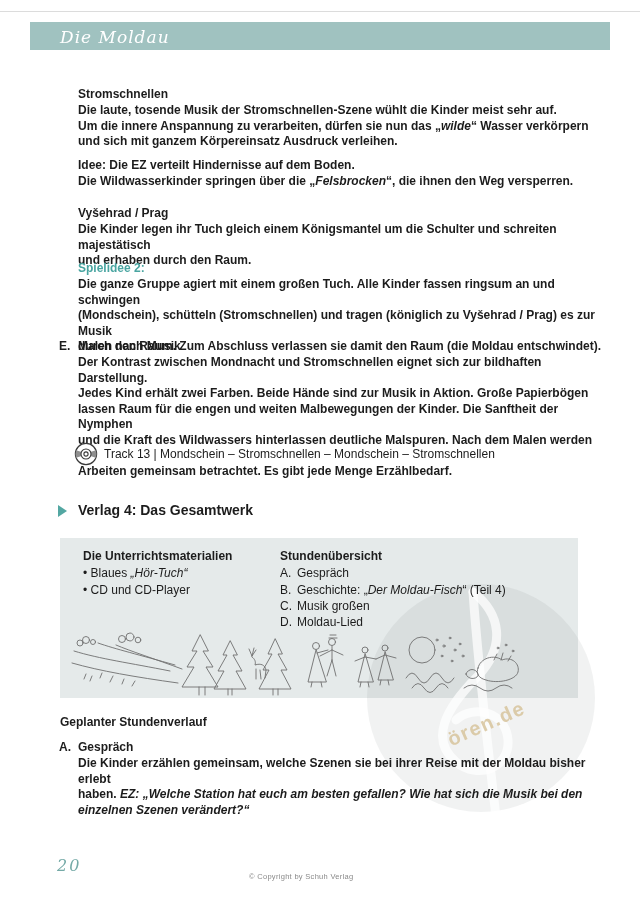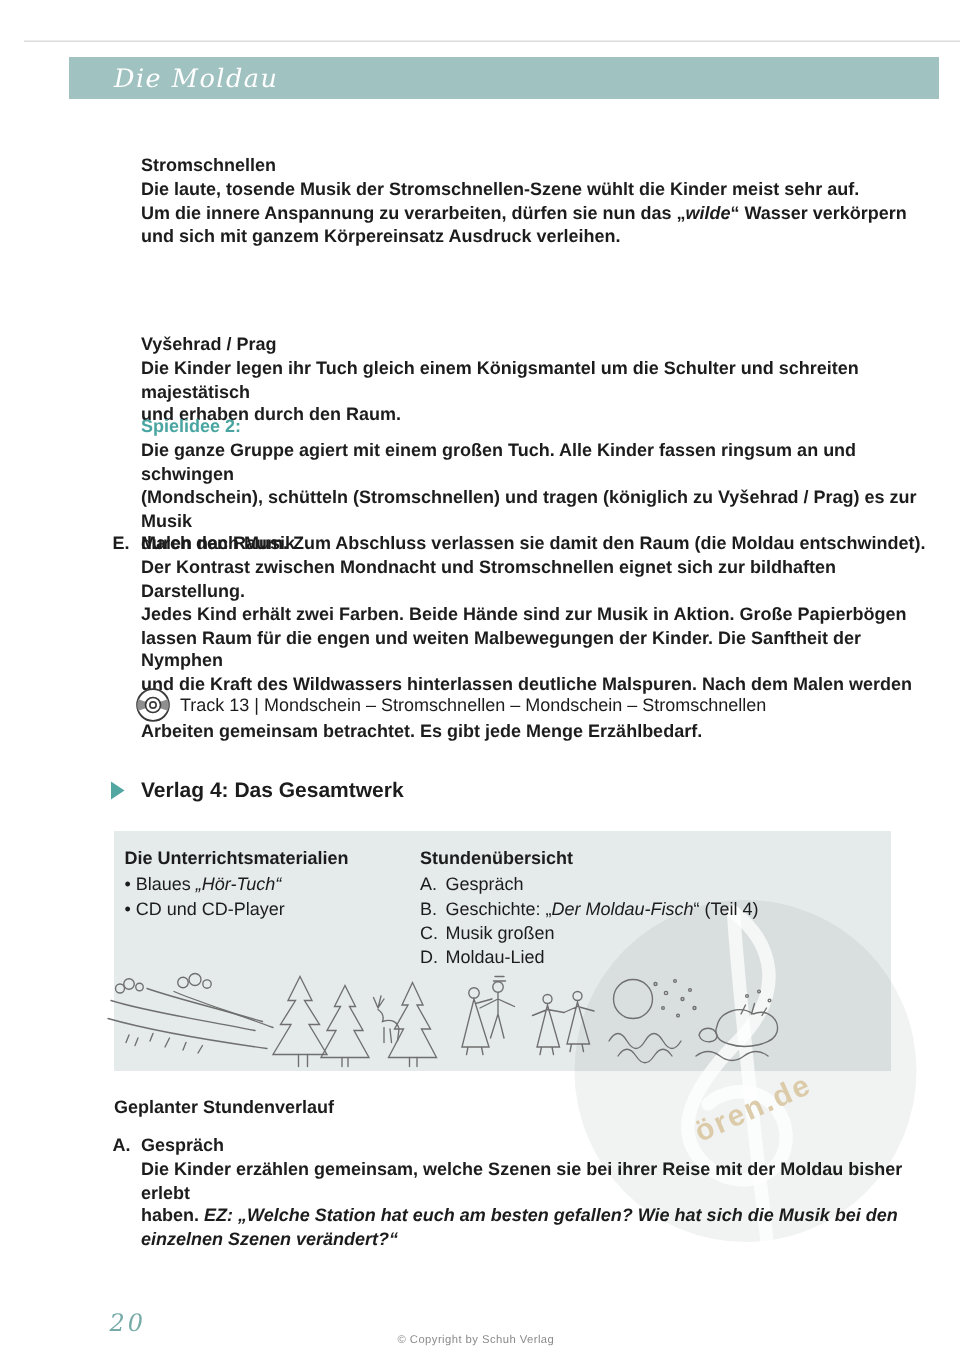--- a/index.html
+++ b/index.html
@@ -1,36 +1,36 @@
 <!DOCTYPE html>
 <html><head>
 <meta charset="utf-8">
 <style>
   html,body { margin:0; padding:0; }
   .page {
     position:relative; width:640px; height:905px; background:#ffffff;
     font-family:"Liberation Sans", sans-serif; color:#1c1c1c; overflow:hidden;
   }
-  .abs { position:absolute; margin:16px; }
+  .abs { position:absolute; margin:0; }
   .topline { left:0; top:11px; width:640px; height:1px; background:#dcdcdc; }
   .headerbar { left:30px; top:22px; width:580px; height:28px; background:#a0c2c0; z-index:2; }
   .headerbar .title {
     position:absolute; left:30px; top:2px; color:#ffffff;
     font-family:"DejaVu Serif", serif; font-style:italic; font-size:17px; line-height:26px;
     letter-spacing:1px;
   }
   .h { font-size:12px; font-weight:bold; line-height:15px; white-space:pre; }
   .h-teal { color:#49a5a1; }
   .body { font-size:12px; line-height:15.5px; white-space:pre-line; width:525px;font-weight:bold; }
   .body i { font-style:italic; }
   .hang { font-size:12px; font-weight:bold; line-height:15px; }
   .sec4-h { font-size:14px; font-weight:bold; line-height:17px; white-space:pre; }
   .tri { width:0; height:0; border-left:9px solid #53a7a2; border-top:6px solid transparent; border-bottom:6px solid transparent; }
   .boxbg { left:60px; top:538px; width:518px; height:160px; background:#e5eaea; z-index:0; }
-  .boxcontent { left:52px; top:538px; width:518px; height:204px; z-index:2; }
+  .boxcontent { left:68px; top:538px; width:518px; height:204px; z-index:2; }
   .boxcontent .bh { position:absolute; font-size:12px; font-weight:bold; line-height:15px; white-space:pre; }
   .boxcontent .row { position:absolute; font-size:12px; line-height:15px; white-space:pre; }
   .boxcontent .letter { display:inline-block; width:17px; }
   .z2 { z-index:2; }
   .watermark { left:356px; top:578px; width:250px; height:258px; z-index:1; }
   .wm-text {
     position:absolute; left:88px; top:152px; transform:rotate(-24deg); transform-origin:left top;
     color:#d9c7a2; font-weight:bold; font-size:20px; letter-spacing:1.5px; opacity:0.9;
     font-family:"Liberation Sans", sans-serif;
   }
@@ -63,20 +63,22 @@
         <path d="M117,14 C 121,72 131,162 139,230 C 141,246 123,254 113,246"></path>
       </g>
     </svg>
     <span class="wm-text">ören.de</span>
   </div>
 
   <p class="abs h z2" style="left:78px;top:87px">Stromschnellen</p>
   <p class="abs body z2" style="left:78px;top:103px"><span>Die laute, tosende Musik der Stromschnellen-Szene wühlt die Kinder meist sehr auf.
 Um die innere Anspannung zu verarbeiten, dürfen sie nun das „</span><i>wilde</i><span>“ Wasser verkörpern
 und sich mit ganzem Körpereinsatz Ausdruck verleihen.</span></p>
+  <p class="abs body z2" style="left:78px;top:158px"><span>Idee: Die EZ verteilt Hindernisse auf dem Boden.
+Die Wildwasserkinder springen über die „</span><i>Felsbrocken</i><span>“, die ihnen den Weg versperren.</span></p>
 
   <p class="abs h z2" style="left:78px;top:206px">Vyšehrad / Prag</p>
   <p class="abs body z2" style="left:78px;top:222px">Die Kinder legen ihr Tuch gleich einem Königsmantel um die Schulter und schreiten majestätisch
 und erhaben durch den Raum.</p>
 
   <p class="abs h h-teal z2" style="left:78px;top:261px">Spielidee 2:</p>
   <p class="abs body z2" style="left:78px;top:277px">Die ganze Gruppe agiert mit einem großen Tuch. Alle Kinder fassen ringsum an und schwingen
 (Mondschein), schütteln (Stromschnellen) und tragen (königlich zu Vyšehrad / Prag) es zur Musik
 durch den Raum. Zum Abschluss verlassen sie damit den Raum (die Moldau entschwindet).</p>
 

